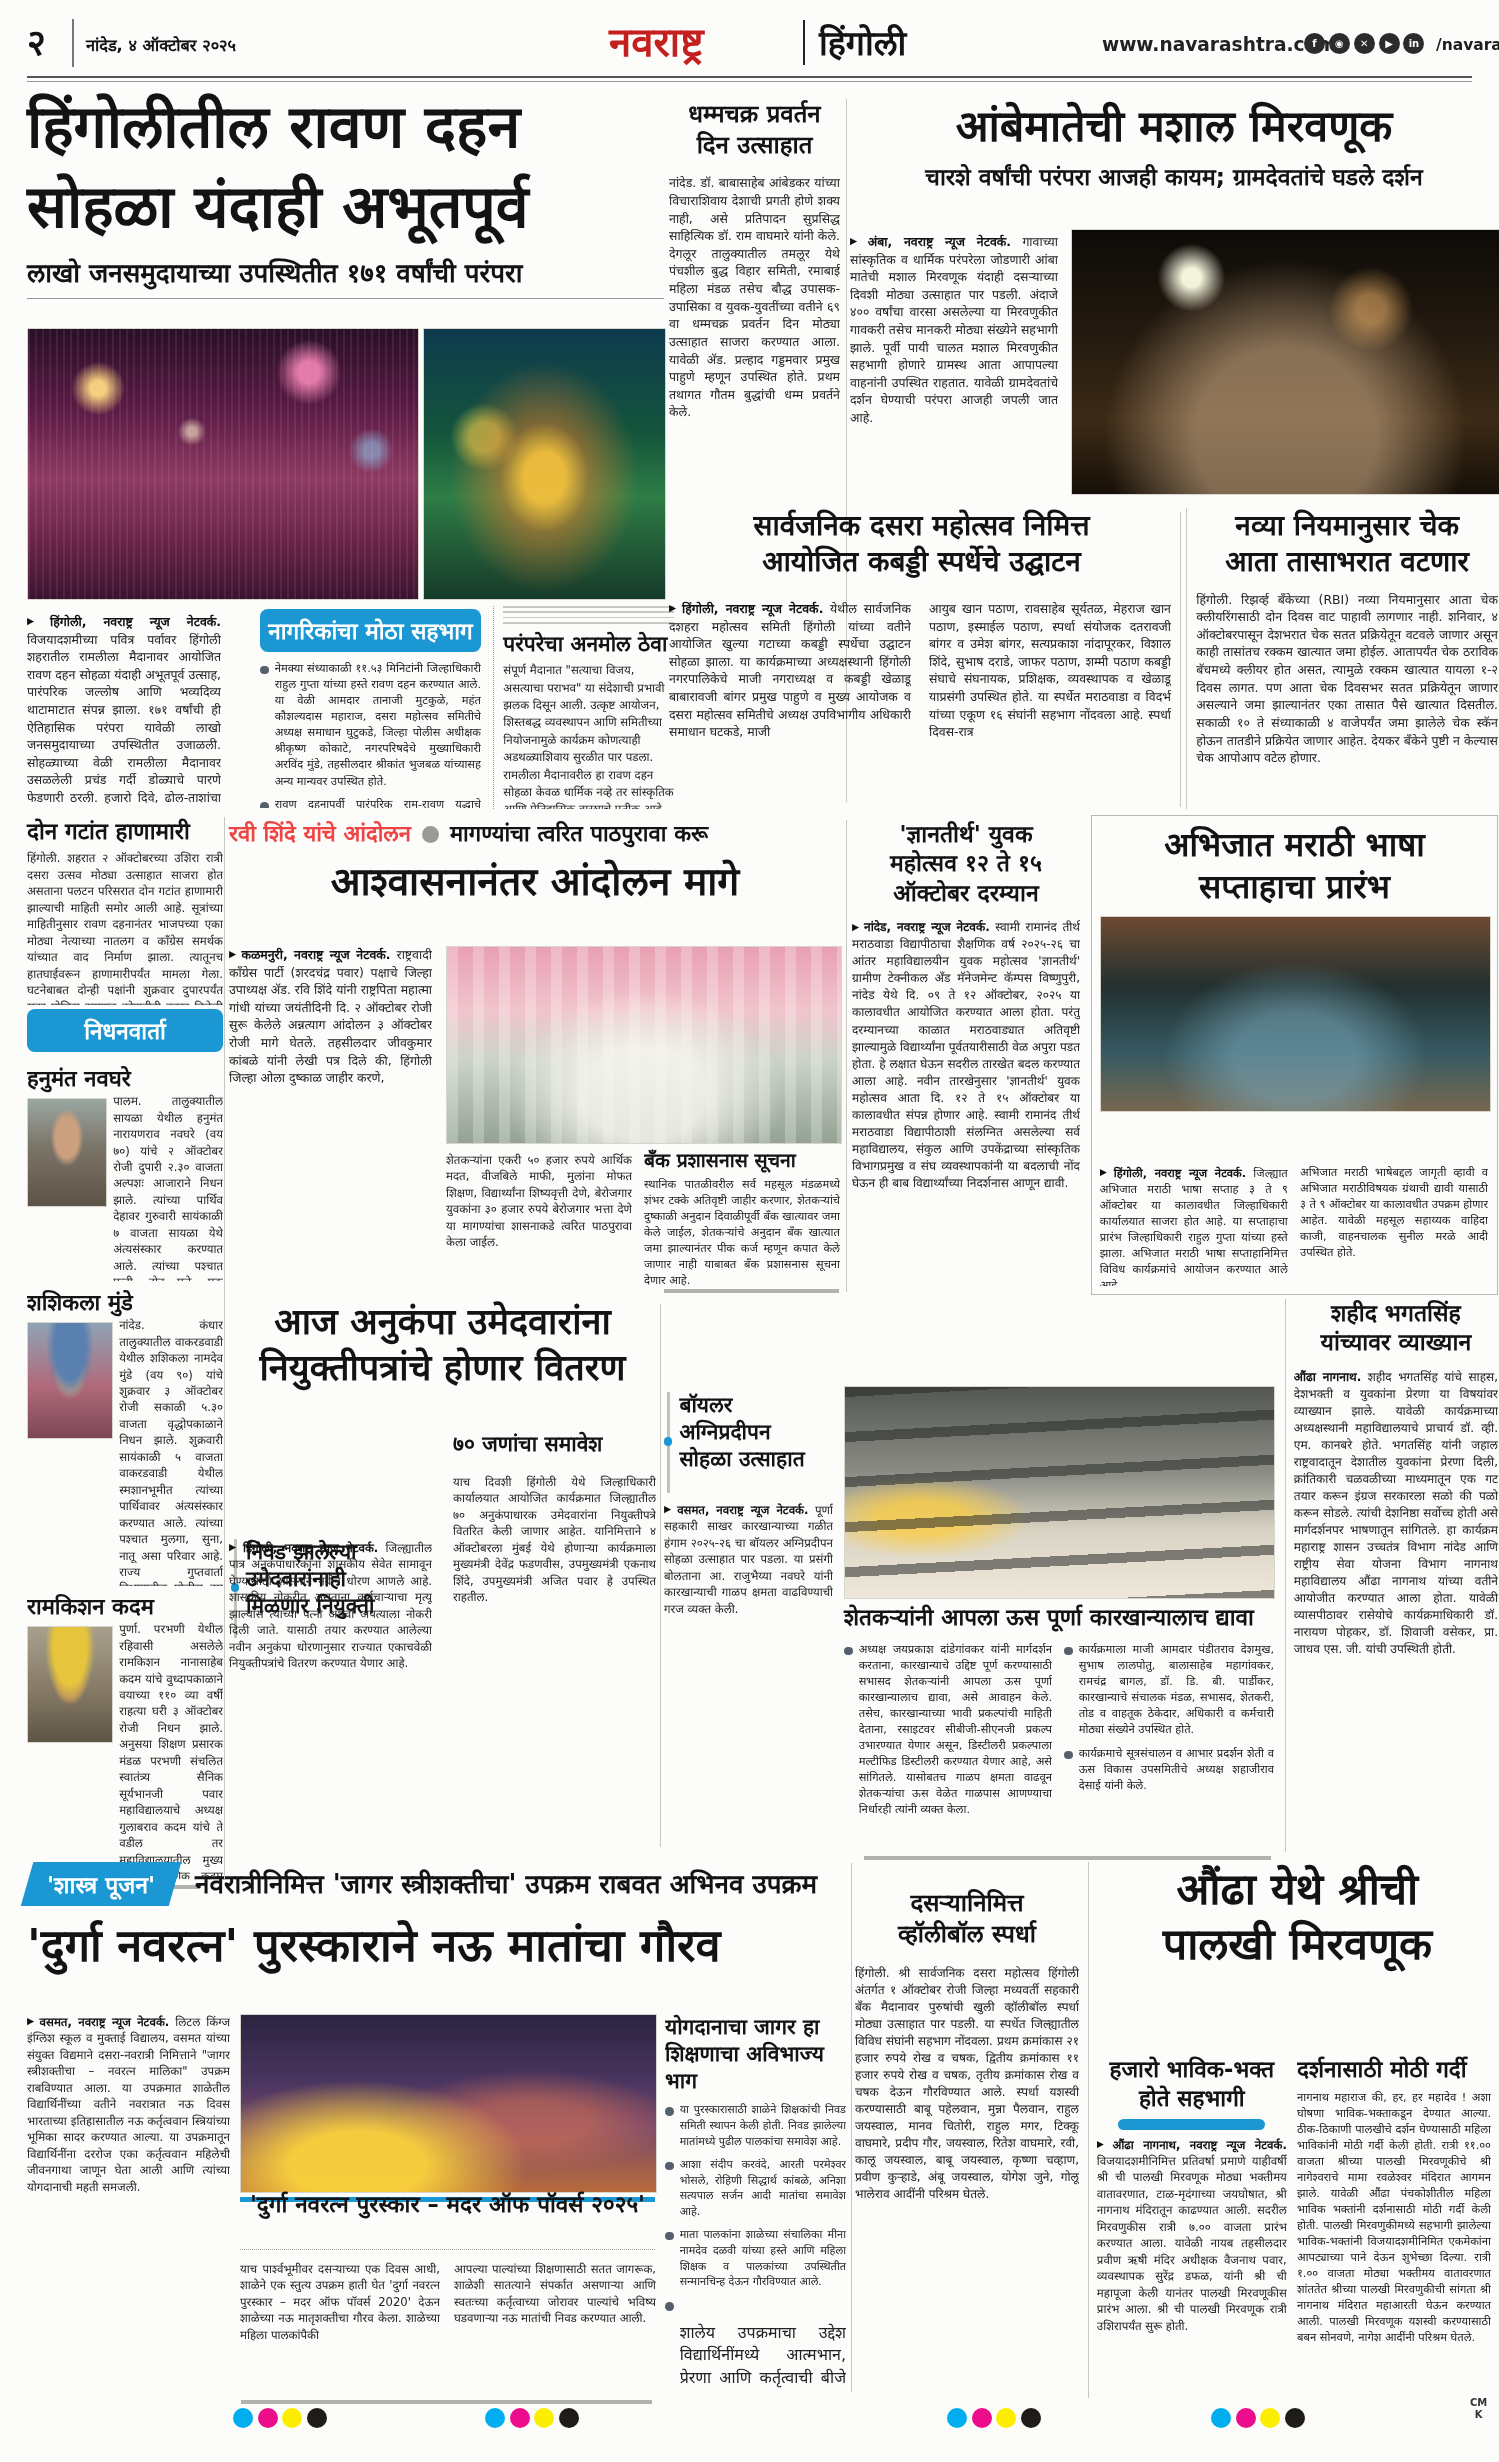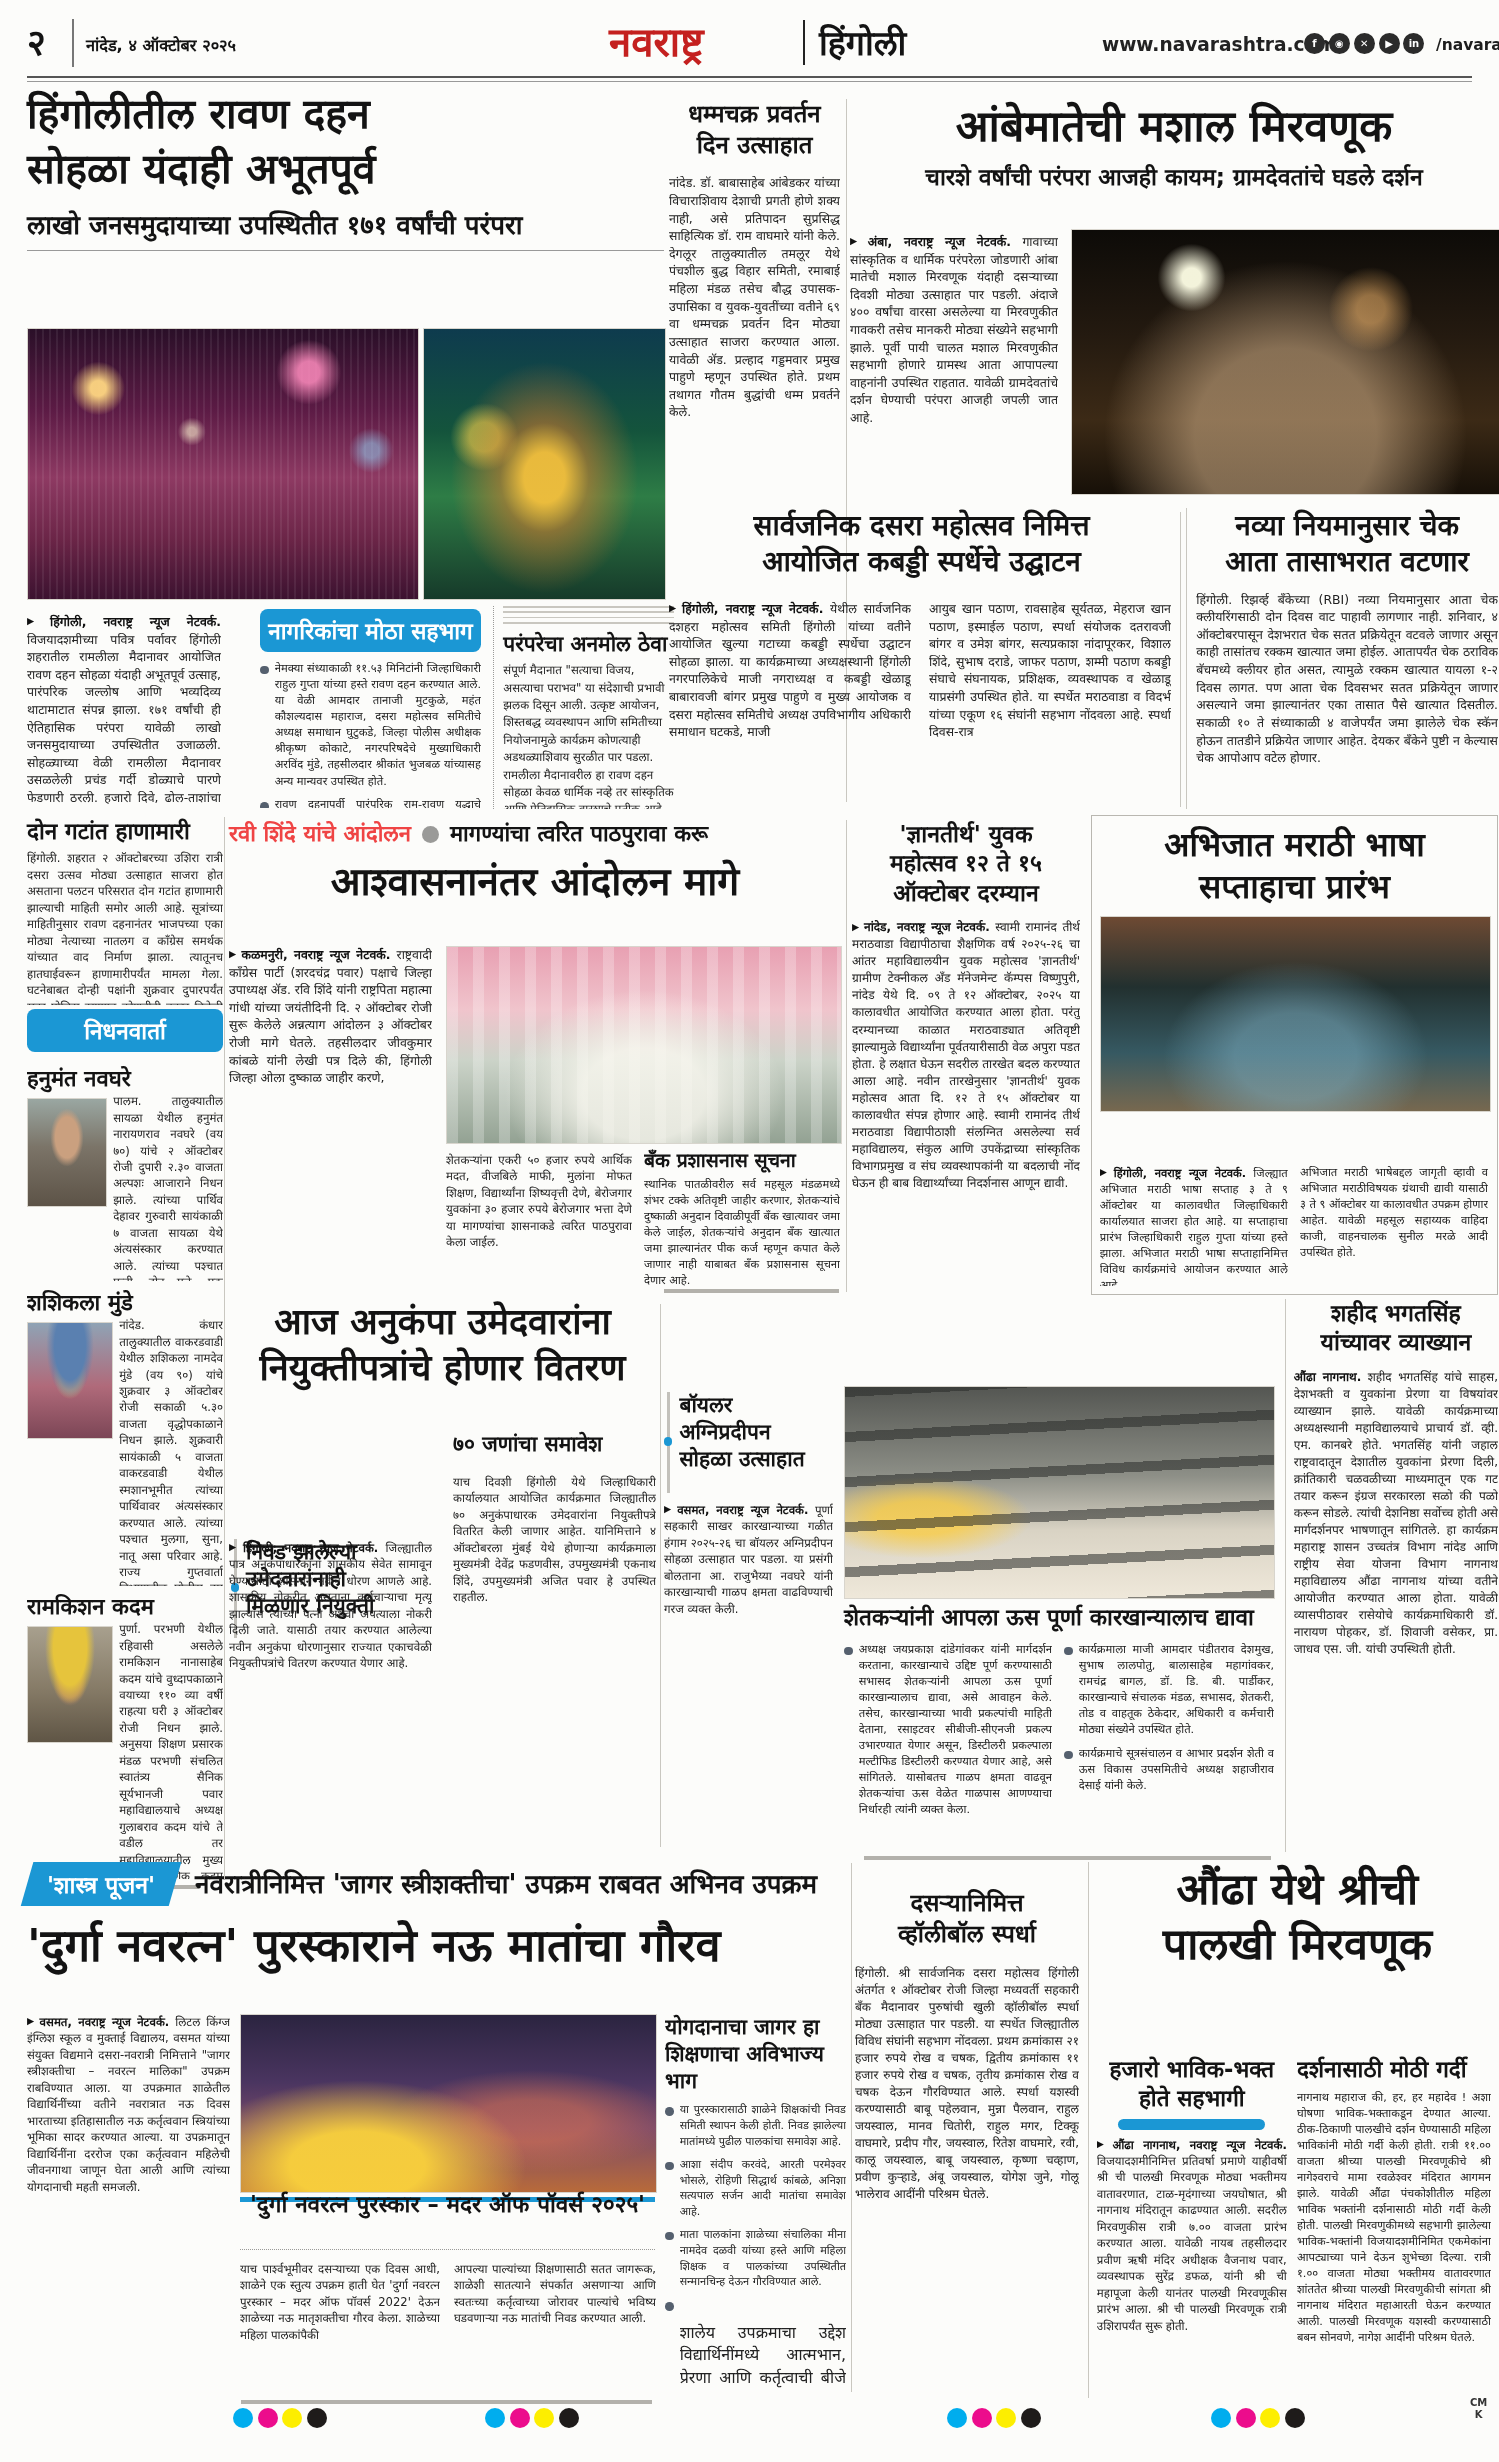--- a/index.html
+++ b/index.html
@@ -89,21 +89,21 @@
     <span class="abs" style="left:1075px;top:17px;font-size:18.6px;font-weight:bold;color:#222;">www.navarashtra.com</span>
     <span class="abs" style="left:1273px;top:15.5px;">
       <span class="sq-icon">f</span><span class="sq-icon">◉</span><span class="sq-icon">✕</span><span class="sq-icon">▶</span><span class="sq-icon">in</span>
     </span>
     <span class="abs" style="left:1409px;top:18.6px;font-size:15.5px;font-weight:bold;">/navarashtra</span>
   </div>
   <div class="abs" style="left:27px;top:76px;width:1445px;height:1.6px;background:#555;"></div>
   <div class="abs" style="left:27px;top:81px;width:1445px;height:0.8px;background:#999;"></div>
 
   <div class="abs" style="left:27px;top:87px;width:637px;height:720px;">
-    <div class="hl" style="font-size:41px;line-height:1.35;">
+    <div class="hl" style="font-size:59px;line-height:1.35;">
       <div>हिंगोलीतील रावण दहन</div>
         <div>सोहळा यंदाही अभूतपूर्व</div>
     </div>
     <div class="hl" style="font-size:26px;margin-top:11px;border-bottom:0.8px solid #999;padding-bottom:7.8px;">लाखो जनसमुदायाच्या उपस्थितीत १७१ वर्षांची परंपरा</div>
     <div class="photo ph-crowd" style="left:0;top:241px;width:390px;height:270px;"></div>
     <div class="photo ph-stage" style="left:396px;top:241px;width:241px;height:270px;"></div>
     <div class="abs body" style="left:0;top:526px;width:194px;height:194px;">
       <span class="marker">▶</span><span class="dl">हिंगोली, नवराष्ट्र न्यूज नेटवर्क.</span> <span>विजयादशमीच्या पवित्र पर्वावर हिंगोली शहरातील रामलीला मैदानावर आयोजित रावण दहन सोहळा यंदाही अभूतपूर्व उत्साह, पारंपरिक जल्लोष आणि भव्यदिव्य थाटामाटात संपन्न झाला. १७१ वर्षांची ही ऐतिहासिक परंपरा यावेळी लाखो जनसमुदायाच्या उपस्थितीत उजाळली. सोहळ्याच्या वेळी रामलीला मैदानावर उसळलेली प्रचंड गर्दी डोळ्याचे पारणे फेडणारी ठरली. हजारो दिवे, ढोल-ताशांचा गजर, फटाक्यांची आतषबाजी आणि रोषणाईने वातावरण दुमदुमून गेले.</span>
     </div>
     <div class="abs" style="left:233px;top:522px;width:221px;height:199px;overflow:hidden;">
@@ -298,21 +298,21 @@
       <div class="hl" style="font-size:26px;">नवरात्रीनिमित्त 'जागर स्त्रीशक्तीचा' उपक्रम राबवत अभिनव उपक्रम</div>
     </div>
     <div class="hl" style="font-size:45px;margin-top:11px;">'दुर्गा नवरत्न' पुरस्काराने नऊ मातांचा गौरव</div>
     <div class="abs body" style="left:0;top:152px;width:203px;height:377px;font-size:11.6px;">
       <span class="marker">▶</span><span class="dl">वसमत, नवराष्ट्र न्यूज नेटवर्क.</span> <span>लिटल किंग्ज इंग्लिश स्कूल व मुक्ताई विद्यालय, वसमत यांच्या संयुक्त विद्यमाने दसरा-नवरात्री निमित्ताने "जागर स्त्रीशक्तीचा – नवरत्न मालिका" उपक्रम राबविण्यात आला. या उपक्रमात शाळेतील विद्यार्थिनींच्या वतीने नवरात्रात नऊ दिवस भारताच्या इतिहासातील नऊ कर्तृत्ववान स्त्रियांच्या भूमिका सादर करण्यात आल्या. या उपक्रमातून विद्यार्थिनींना दररोज एका कर्तृत्ववान महिलेची जीवनगाथा जाणून घेता आली आणि त्यांच्या योगदानाची महती समजली.</span>
     </div>
     <div class="photo ph-award" style="left:213px;top:152px;width:415px;height:177px;"></div>
     <div class="abs" style="left:213px;top:335px;width:415px;height:4.7px;background:#1b97d4;"></div>
     <div class="abs hl ctr" style="left:213px;top:328px;width:415px;font-size:22.5px;">'दुर्गा नवरत्न पुरस्कार – मदर ऑफ पॉवर्स २०२५'</div>
     <div class="abs dotted-top" style="left:213px;top:387px;width:415px;height:0;"></div>
-    <div class="abs body" style="left:213px;top:399px;width:200px;height:130px;font-size:11.6px;">याच पार्श्वभूमीवर दसऱ्याच्या एक दिवस आधी, शाळेने एक स्तुत्य उपक्रम हाती घेत 'दुर्गा नवरत्न पुरस्कार – मदर ऑफ पॉवर्स 2022' देऊन शाळेच्या नऊ मातृशक्तीचा गौरव केला. शाळेच्या महिला पालकांपैकी</div>
+    <div class="abs body" style="left:213px;top:399px;width:200px;height:130px;font-size:11.6px;">याच पार्श्वभूमीवर दसऱ्याच्या एक दिवस आधी, शाळेने एक स्तुत्य उपक्रम हाती घेत 'दुर्गा नवरत्न पुरस्कार – मदर ऑफ पॉवर्स 2020' देऊन शाळेच्या नऊ मातृशक्तीचा गौरव केला. शाळेच्या महिला पालकांपैकी</div>
     <div class="abs body" style="left:427px;top:399px;width:202px;height:130px;font-size:11.6px;">आपल्या पाल्यांच्या शिक्षणासाठी सतत जागरूक, शाळेशी सातत्याने संपर्कात असणाऱ्या आणि स्वतःच्या कर्तृत्वाच्या जोरावर पाल्यांचे भविष्य घडवणाऱ्या नऊ मातांची निवड करण्यात आली.</div>
     <div class="abs" style="left:638px;top:152px;width:181px;height:377px;overflow:hidden;">
       <div class="hl" style="font-size:21px;">योगदानाचा जागर हा शिक्षणाचा अविभाज्य भाग</div>
       <div style="margin-top:7.8px;">
         <div class="bullet">
             <span class="bdot"></span>
             <span class="body" style="font-size:11px;">या पुरस्कारासाठी शाळेने शिक्षकांची निवड समिती स्थापन केली होती. निवड झालेल्या मातांमध्ये पुढील पालकांचा समावेश आहे.</span>
           </div>
         <div class="bullet">
             <span class="bdot"></span>

